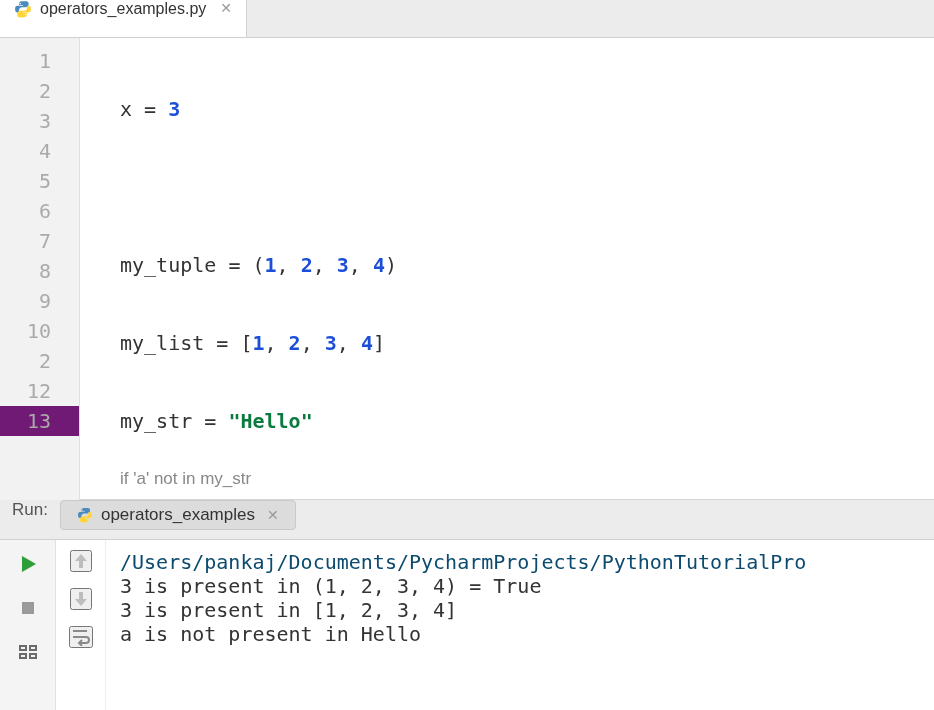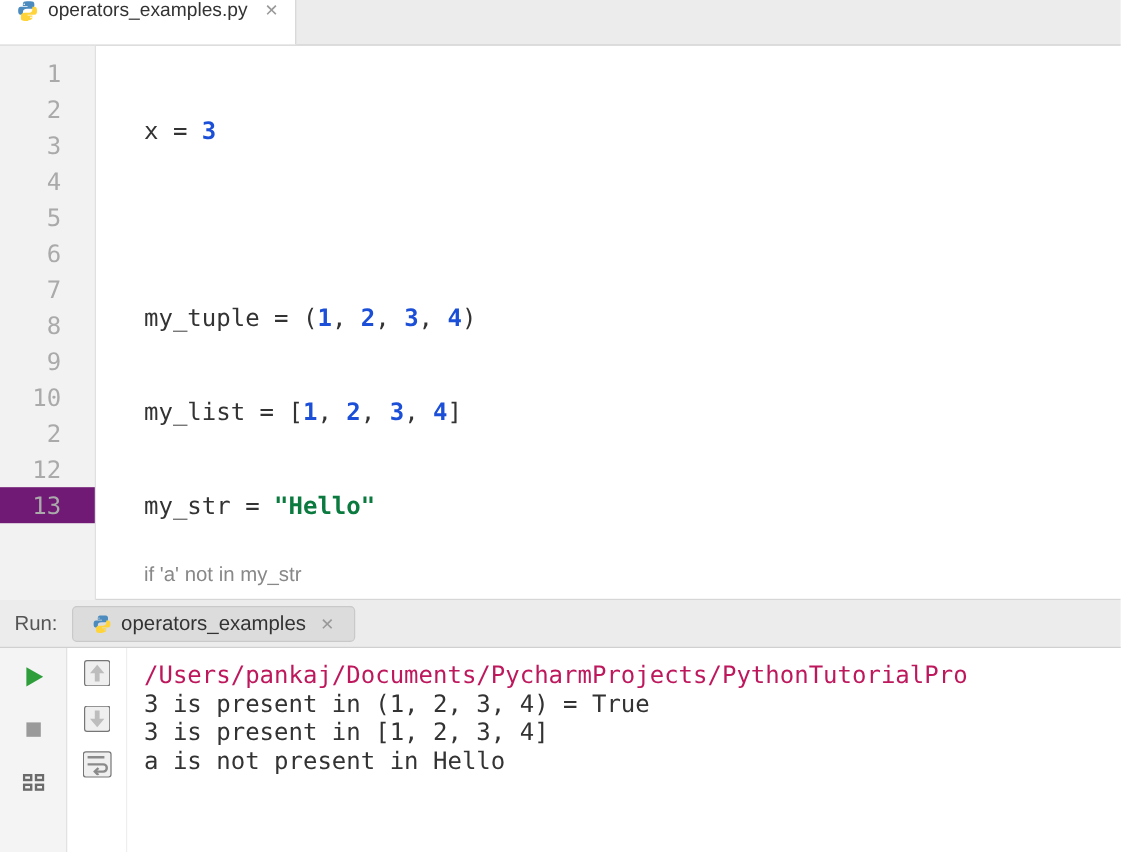--- a/index.html
+++ b/index.html
@@ -87,21 +87,21 @@
   .pun { color: #333; }
   .breadcrumb {
     padding: 8px 40px 10px 40px;
     font-size: 17px;
     color: #888;
     border-bottom: 1px solid #d6d6d6;
   }
   
   .run-header {
     display: flex;
-    align-items: center;
+    align-items: flex-start;
     background: #ececec;
     border-bottom: 1px solid #d0d0d0;
     height: 40px;
     padding-left: 12px;
     gap: 12px;
     font-size: 17px;
     color: #555;
   }
   .run-tab {
     display: flex;
@@ -154,21 +154,21 @@
   }
   .console {
     flex: 1;
     padding: 10px 14px;
     font-family: "Menlo","Consolas",monospace;
     font-size: 20px;
     white-space: pre;
     color: #333;
     overflow: hidden;
   }
-  .console .path { color: #be185d; }
+  .console .path { color: #0c4a6e; }
   svg { display:block; }
 </style>
 </head>
 <body>
 
 <div class="tab-bar">
   <div class="tab">
     <span>
       <svg width="18" height="18" viewBox="0 0 32 32">
         <path fill="#4b8bbe" d="M15 2c-4 0-6 1-6 4v3h7v1H6c-3 0-4 2-4 6s1 6 4 6h3v-4c0-3 2-5 6-5h6c3 0 5-2 5-5V6c0-3-2-4-6-4h-5zM11 5a1.2 1.2 0 110 2.4A1.2 1.2 0 0111 5z"></path>

